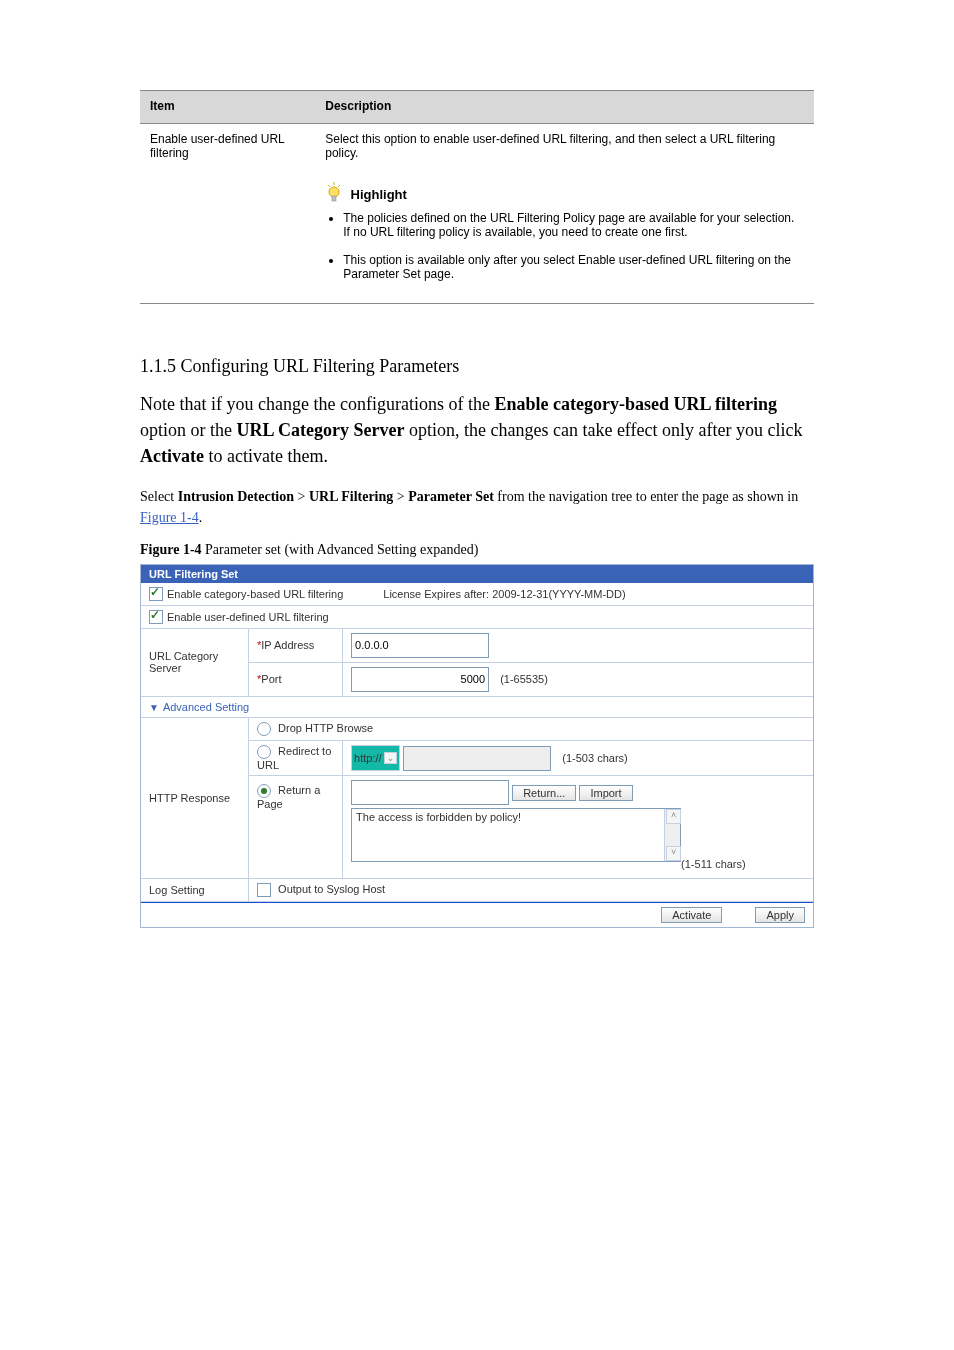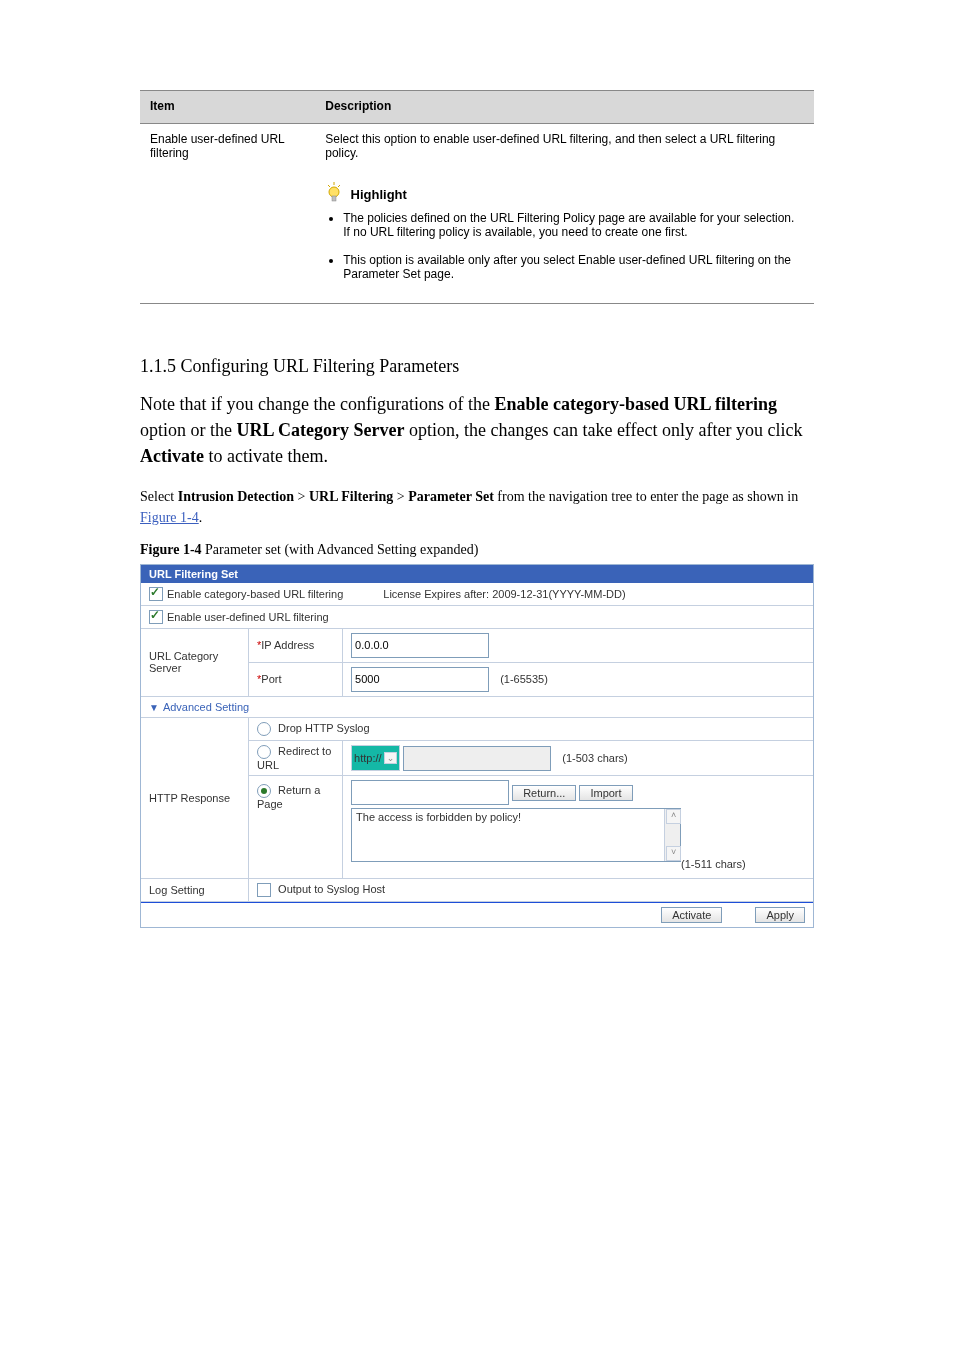--- a/index.html
+++ b/index.html
@@ -321,34 +321,34 @@
           <tr>
         <td class="colA" rowspan="2">URL Category Server</td>
         <td class="colB"><span class="req">*</span><span>IP Address</span></td>
         <td class="colC">
           <input class="text-input" style="width: 130px;" value="0.0.0.0">
         </td>
       </tr>
       <tr>
         <td class="colB"><span class="req">*</span><span>Port</span></td>
         <td class="colC">
-          <input class="text-input" style="width: 130px;" value="5000">
+          <input class="text-input" style="width: 130px; text-align: right;" value="5000">
           <span style="margin-left:8px;">(1-65535)</span>
         </td>
       </tr>
       <tr class="adv-row">
         <td colspan="3" style="border-right:none;">
           <span class="chev">▼</span><span class="adv-label">Advanced Setting</span>
         </td>
       </tr>
       <tr>
         <td class="colA" rowspan="3">HTTP Response</td>
         <td colspan="2" style="border-bottom:none;">
           <span class="radio"></span>
-          <span>Drop HTTP Syslog</span>
+          <span>Drop HTTP Browse</span>
         </td>
       </tr>
       <tr>
         <td class="colB" style="border-top:1px solid #c5d0e0;">
           <span class="radio"></span>
           <span>Redirect to URL</span>
         </td>
         <td class="colC" style="border-top:1px solid #c5d0e0;">
           <span class="protoselect">
             <span>http://</span>

